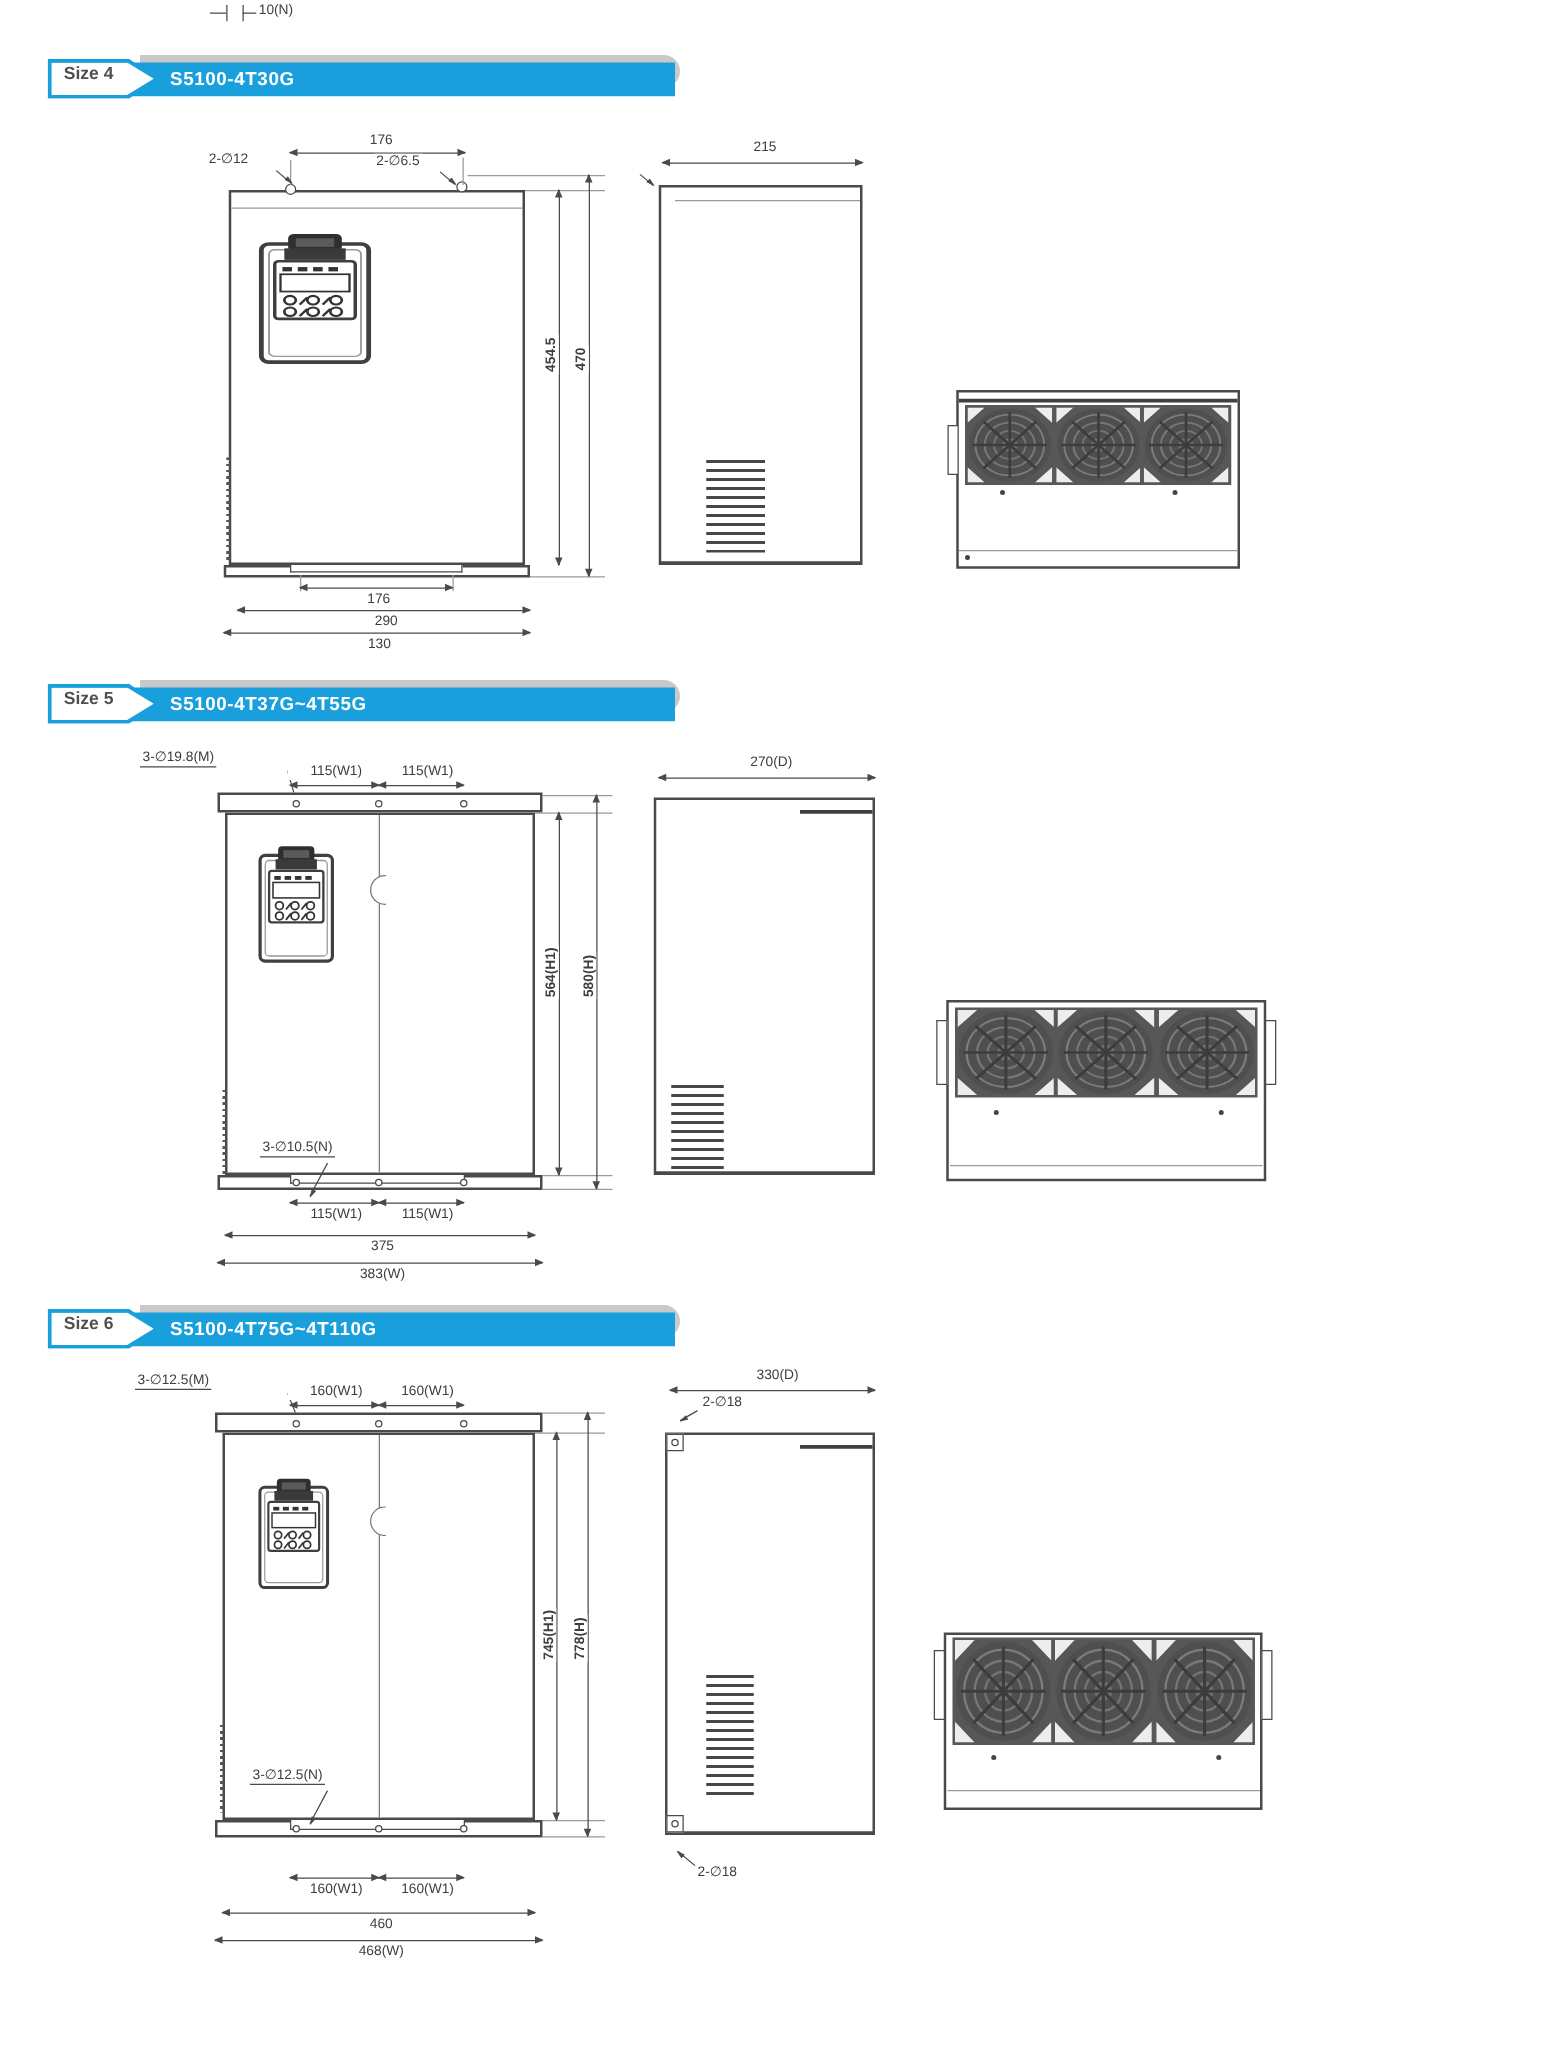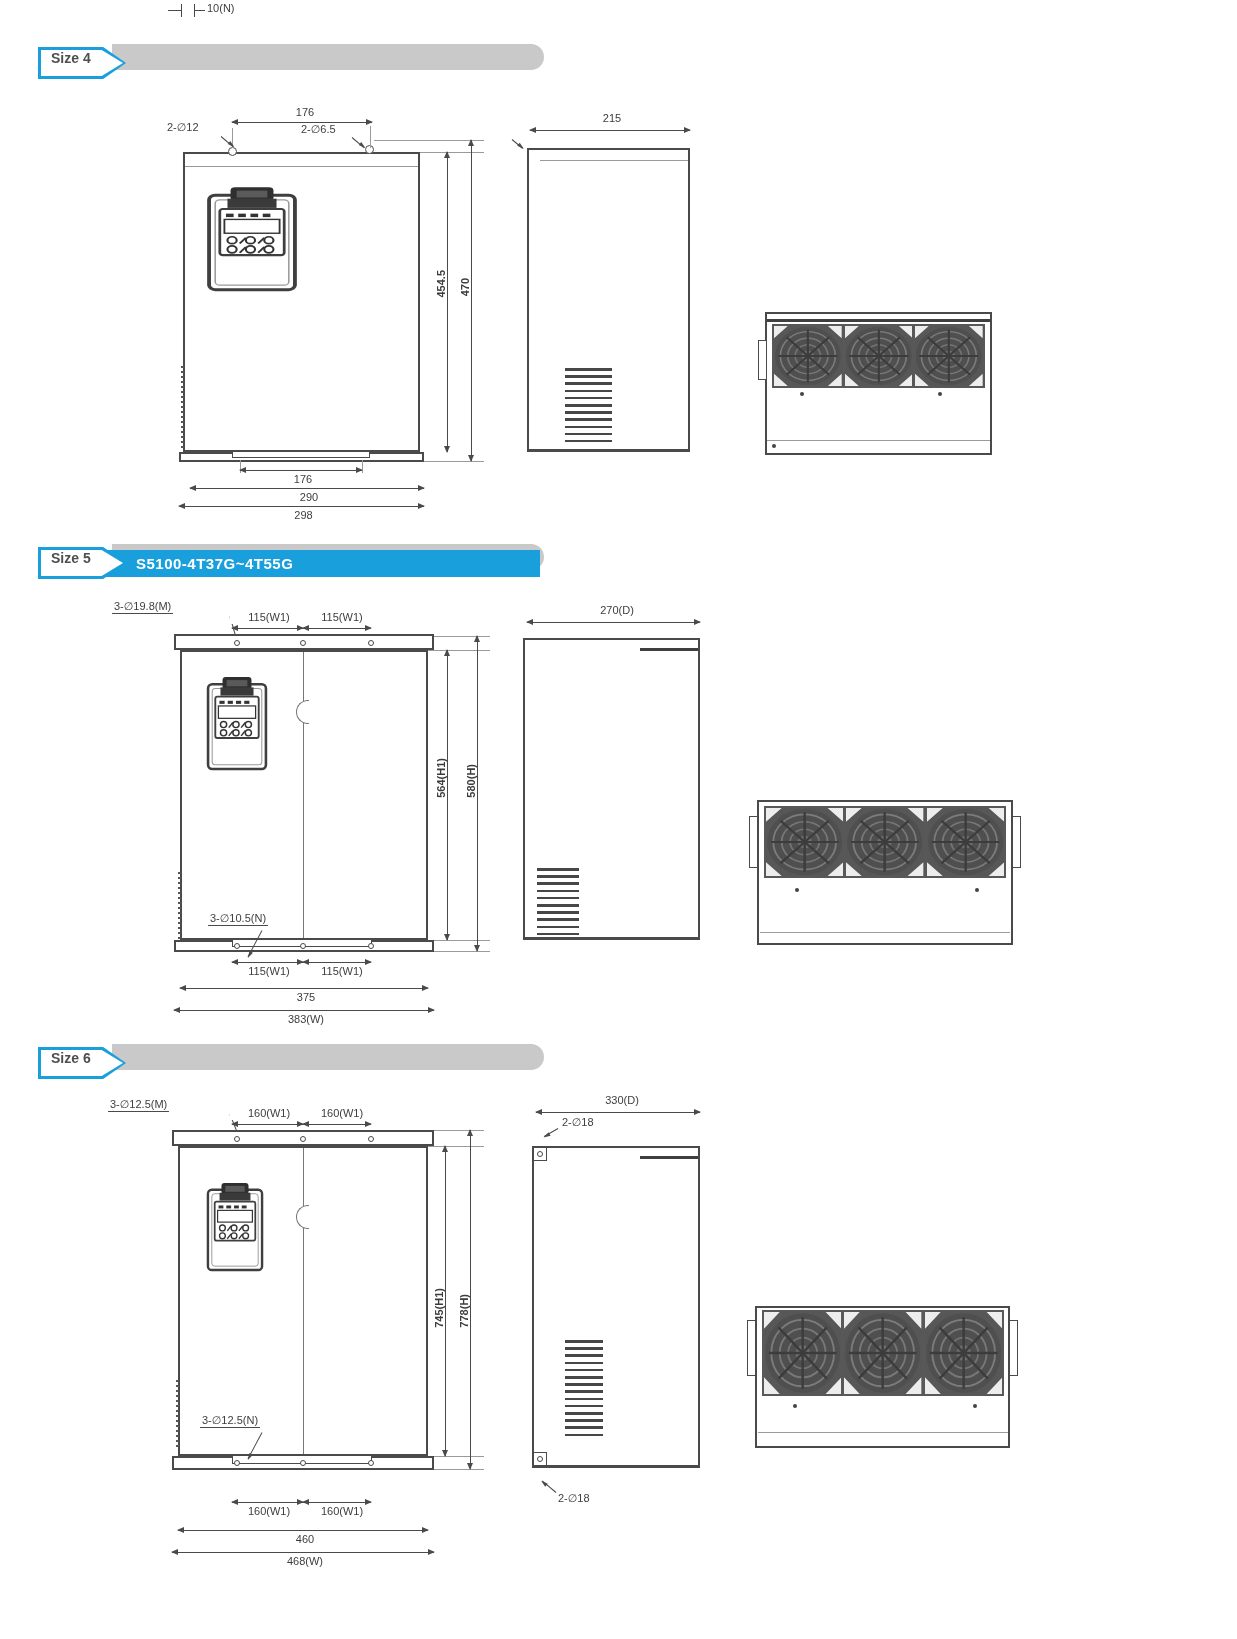--- a/index.html
+++ b/index.html
@@ -64,20 +64,23 @@
 
 <div id="page">
 
   <div class="tv abs" style="left:181px;top:4px;height:13px"></div>
   <div class="tv abs" style="left:194px;top:4px;height:13px"></div>
   <div class="th abs" style="left:168px;top:10px;width:13px"></div>
   <div class="th abs" style="left:194px;top:10px;width:13px"></div>
   <span class="lbl" style="left:205px;top:2px">10(N)</span>
 
   <div class="bansh" style="left:112px;top:44px;width:432px;height:26px"></div>
+  <div class="banner" style="left:100px;top:50px;width:440px;height:27px">
+    <span class="model">S5100-4T30G</span>
+  </div>
   <div class="badge-o" style="left:38px;top:47px;width:88px;height:32px">
     <div class="badge-i">
       <span class="badge-t">Size 4</span>
     </div>
   </div>
 
   <div class="rect" style="left:183px;top:152px;width:237px;height:300px"></div>
   <div class="xh" style="left:185px;top:166px;width:233px"></div>
   <div class="hole" style="left:228px;top:147px"></div>
   <div class="hole" style="left:365px;top:145px"></div>
@@ -131,21 +134,21 @@
   <div class="dv" style="left:471px;top:140px;height:321px"></div>
   <span class="vlbl" style="left:460px;top:276px">470</span>
 
   <div class="xv" style="left:240px;top:460px;height:14px"></div>
   <div class="xv" style="left:362px;top:460px;height:14px"></div>
   <div class="dh" style="left:240px;top:470px;width:122px"></div>
   <span class="lbl" style="left:240px;top:473px;width:122px">176</span>
   <div class="dh" style="left:190px;top:488px;width:234px"></div>
   <span class="lbl" style="left:190px;top:491px;width:234px">290</span>
   <div class="dh" style="left:179px;top:506px;width:245px"></div>
-  <span class="lbl" style="left:179px;top:509px;width:245px">298</span>
+  <span class="lbl" style="left:179px;top:509px;width:245px">130</span>
 
   <div class="rect" style="left:527px;top:148px;width:163px;height:304px;border-bottom-width:3px"></div>
   <div class="xh" style="left:540px;top:160px;width:148px"></div>
   <div class="lead" style="left:512px;top:139px;width:14px;transform:rotate(40deg)"></div>
   <div class="dh" style="left:530px;top:130px;width:160px"></div>
   <span class="lbl" style="left:545px;top:112px;width:130px">215</span>
   <div class="vent" style="left:565px;top:368px;width:47px;height:74px"></div>
 
   <div class="rect" style="left:765px;top:312px;width:227px;height:143px"></div>
   <div class="thick" style="left:767px;top:319px;width:223px;height:3px"></div>
@@ -335,20 +338,23 @@
         </g>
       </svg>
     </div>
   <div class="ear" style="left:749px;top:816px;width:9px;height:52px"></div>
   <div class="ear" style="left:1012px;top:816px;width:9px;height:52px"></div>
   <div class="screw" style="left:795px;top:888px"></div>
   <div class="screw" style="left:975px;top:888px"></div>
   <div class="xh" style="left:760px;top:932px;width:250px"></div>
 
   <div class="bansh" style="left:112px;top:1044px;width:432px;height:26px"></div>
+  <div class="banner" style="left:100px;top:1050px;width:440px;height:27px">
+    <span class="model">S5100-4T75G~4T110G</span>
+  </div>
   <div class="badge-o" style="left:38px;top:1047px;width:88px;height:32px">
     <div class="badge-i">
       <span class="badge-t">Size 6</span>
     </div>
   </div>
 
   <span class="lbl ull" style="left:108px;top:1098px">3-∅12.5(M)</span>
   <div class="lead" style="left:230px;top:1114px;width:26px;transform:rotate(68deg)"></div>
   <span class="lbl" style="left:230px;top:1107px;width:74px">160(W1)</span>
   <span class="lbl" style="left:304px;top:1107px;width:72px">160(W1)</span>

